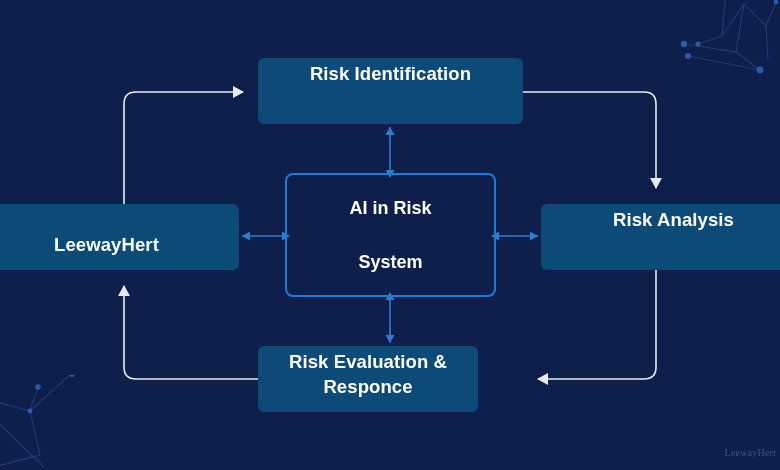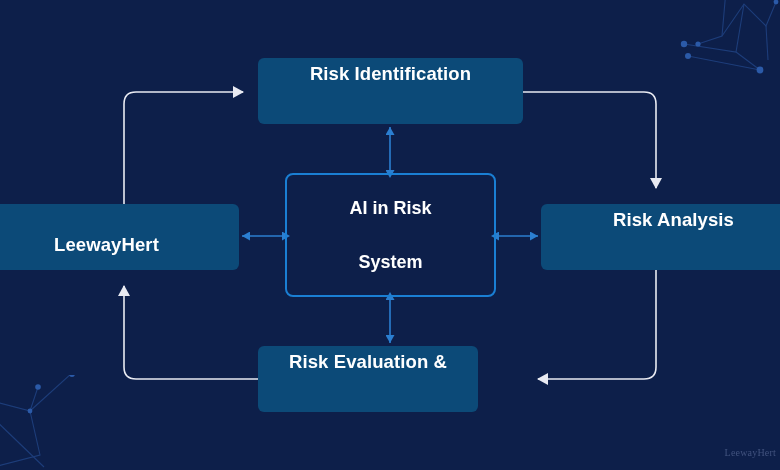--- a/index.html
+++ b/index.html
@@ -167,20 +167,21 @@
     <span>Risk Identification</span>
   </div>
 
   <div class="node" id="node-analysis">
     <span>Risk Analysis</span>
   </div>
 
   <div class="node" id="node-evaluation">
     <span>
       <span>Risk Evaluation &amp;</span><br>
+      <span>Responce</span>
     </span>
   </div>
 
   <div class="node" id="node-verification">
     <span>
       <br>
       <span>LeewayHert</span>
     </span>
   </div>
 

